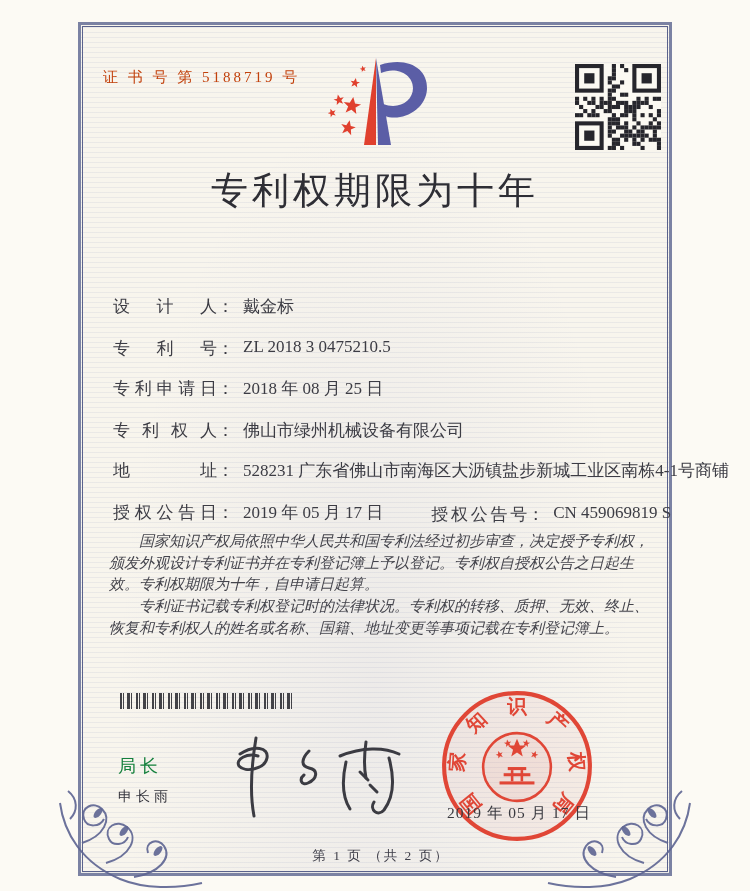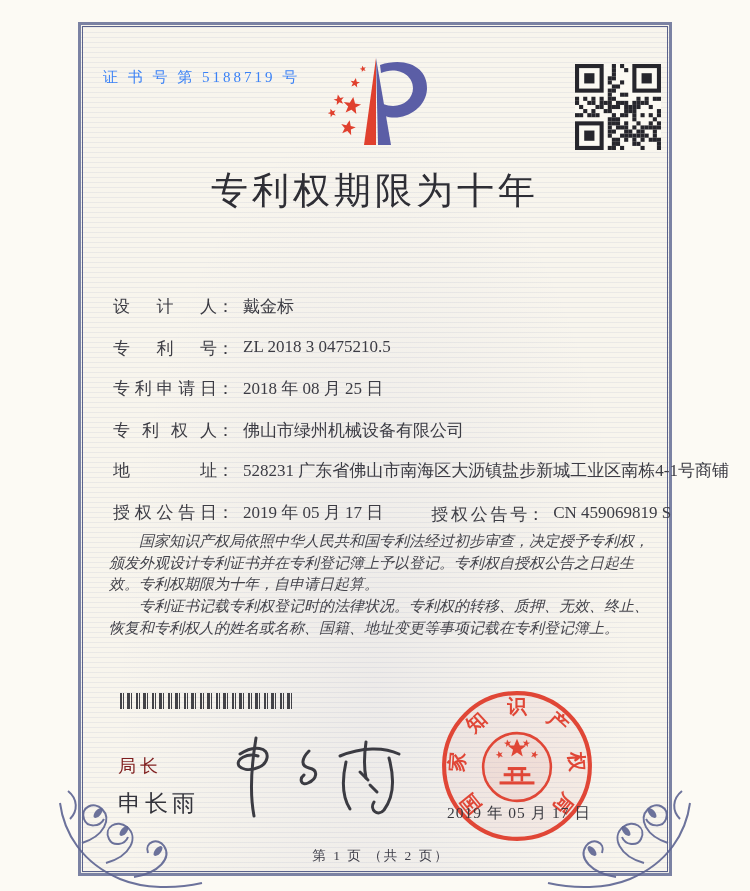--- a/index.html
+++ b/index.html
@@ -16,21 +16,21 @@
     position:absolute;left:78px;top:22px;width:594px;height:854px;
     border:3px solid #7b82a3;
     box-sizing:border-box;
     background:
       radial-gradient(ellipse at 50% 78%, rgba(140,145,195,0.10), rgba(140,145,195,0) 62%),
       repeating-linear-gradient(0deg, rgba(120,130,180,0.11) 0 1px, rgba(120,130,180,0) 1px 5px),
       #f8f5ed;
   }
   .frame .inner-line{position:absolute;inset:1px;border:1px solid #5a628c;pointer-events:none;}
   .abs{position:absolute;}
-  .cert-no{left:103px;top:68px;font-size:15px;letter-spacing:3px;color:#3b82f6;}
+  .cert-no{left:103px;top:68px;font-size:15px;letter-spacing:3px;color:#c2410c;}
   .logo{left:328px;top:52px;width:106px;height:100px;}
   .qr{left:575px;top:64px;width:86px;height:86px;}
   .title{left:0;right:0;top:166px;text-align:center;font-size:37px;letter-spacing:4px;color:#2e2e35;font-weight:500;}
   .row{left:113px;font-size:17px;color:#3c3c44;white-space:nowrap;}
   .flabel{display:inline-block;width:104px;text-align:justify;text-align-last:justify;color:#3c3c44;vertical-align:top;}
   .colon{display:inline-block;margin-right:9px;vertical-align:top;}
   .fvalue{color:#3c3c44;}
   .addr .fvalue{display:inline-block;white-space:normal;width:500px;word-break:break-all;line-height:23px;vertical-align:top;}
   .pair2{margin-left:48px;display:inline-block;}
   .pair2 .flabel{width:96px;}
@@ -38,22 +38,22 @@
   .paras p{margin:0;text-indent:2em;}
   .barcode{
     left:120px;top:693px;width:172px;height:16px;
     background:repeating-linear-gradient(90deg,
       #24242b 0 1.5px, rgba(0,0,0,0) 1.5px 3px,
       #24242b 3px 4px, rgba(0,0,0,0) 4px 7.5px,
       #24242b 7.5px 10px, rgba(0,0,0,0) 10px 11.5px,
       #24242b 11.5px 12.5px, rgba(0,0,0,0) 12.5px 16px);
     opacity:.85;
   }
-  .sig-role{left:118px;top:754px;font-size:18px;letter-spacing:4px;color:#7f1d1d;font-family:"Liberation Sans","DejaVu Sans",sans-serif;}
-  .sig-name{left:118px;top:788px;font-size:23px;letter-spacing:4px;color:#34343c;font-family:"Liberation Sans","DejaVu Sans",sans-serif;}
+  .sig-role{left:118px;top:754px;font-size:18px;letter-spacing:4px;color:#15803d;font-family:"Liberation Sans","DejaVu Sans",sans-serif;}
+  .sig-name{left:118px;top:788px;font-size:14px;letter-spacing:4px;color:#34343c;font-family:"Liberation Sans","DejaVu Sans",sans-serif;}
   .sig-script{left:212px;top:732px;width:205px;height:88px;}
   .seal{left:440px;top:689px;width:154px;height:154px;}
   .seal-date{left:446px;top:803px;width:146px;text-align:center;font-size:15.5px;letter-spacing:1px;color:#3a3a40;z-index:6;}
   .footer{left:0;right:0;top:847px;text-align:center;font-size:13.5px;letter-spacing:2px;color:#3f3f4a;padding-left:12px;}
   .flourish{width:152px;height:128px;z-index:4;}
   .flourish.fl-left{left:53px;top:763px;}
   .flourish.fl-right{left:545px;top:763px;transform:scaleX(-1);}
   svg text{font-family:"Liberation Serif","DejaVu Serif",serif;}
 </style>
 </head>

